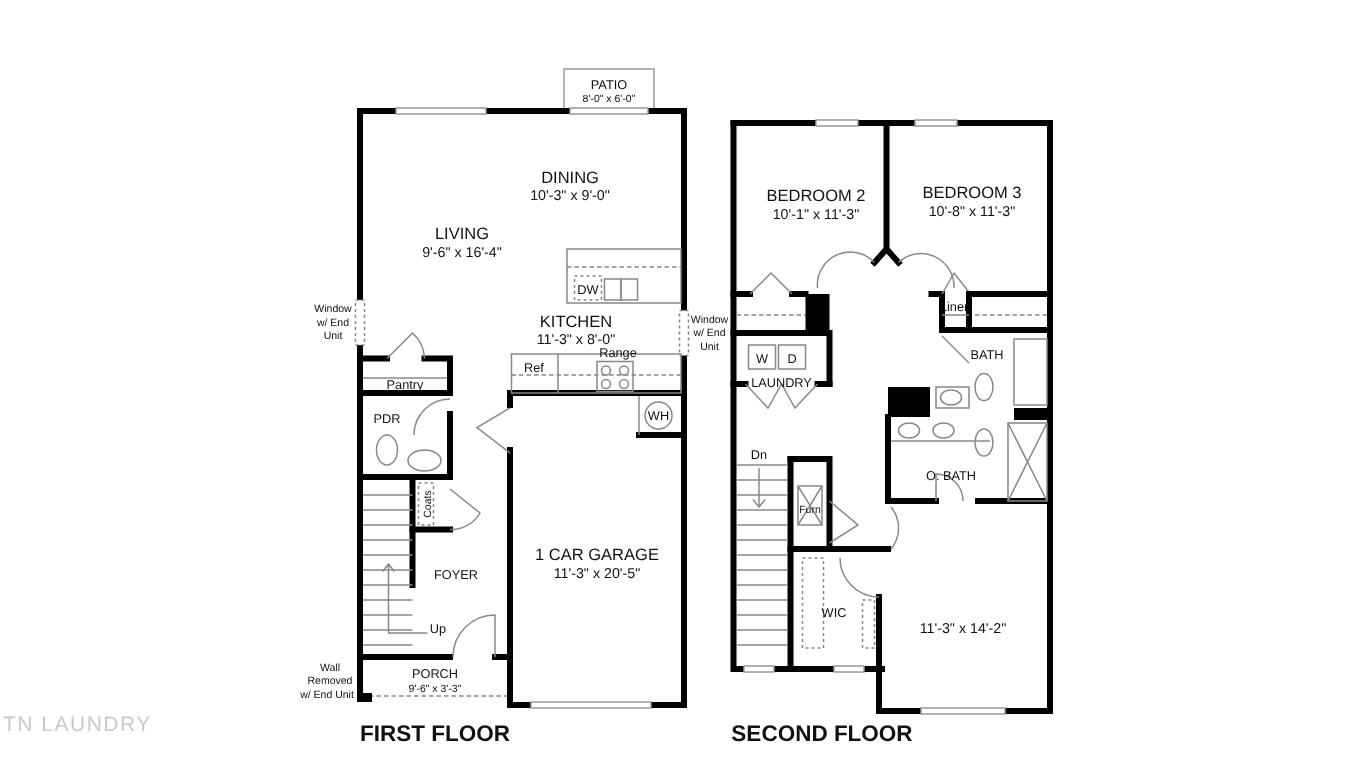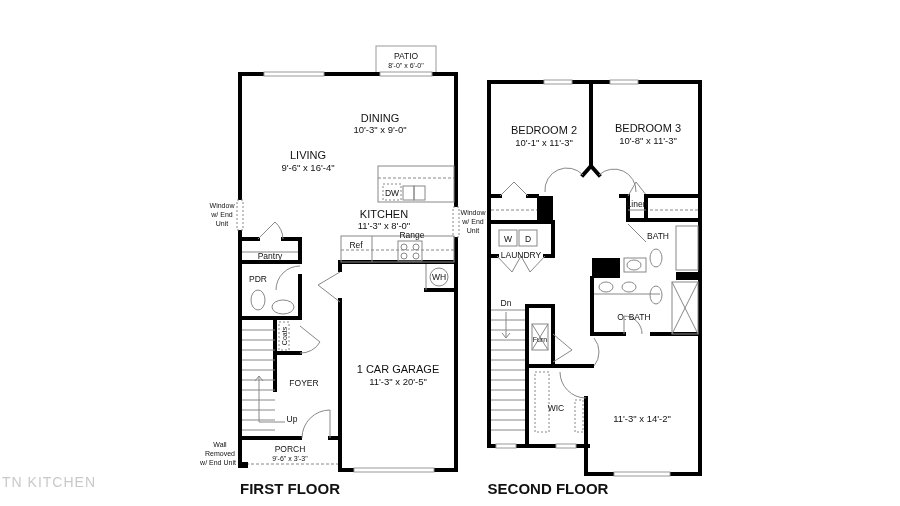--- a/index.html
+++ b/index.html
@@ -13,21 +13,21 @@
   .floor { font-size:15px; font-weight:bold; }
   .wall { stroke:#000; stroke-width:4; fill:none; stroke-linecap:square; }
   .thin { stroke:#888; stroke-width:1; fill:none; }
   .dash { stroke:#888; stroke-width:1; fill:none; stroke-dasharray:3,2; }
   .win { fill:#fff; stroke:#999; stroke-width:1; }
   .watermark { position:absolute; left:2px; top:474px; font-size:14px; letter-spacing:1px; color:#c9c9c9; font-family:"Liberation Sans", sans-serif; }
 </style>
 </head>
 <body>
 
-<div class="watermark">TN KITCHEN</div>
+<div class="watermark">TN LAUNDRY</div>
 
 <svg width="900" height="506" viewBox="0 0 900 506">
 
   <g>
 
     <rect x="376" y="46" width="60" height="28" fill="#fff" stroke="#999" stroke-width="1"></rect>
     <text class="lbl small" x="406" y="59">PATIO</text>
     <text class="lbl tiny" x="406" y="68">8'-0" x 6'-0"</text>
 
     <polyline class="wall" points="240,74 240,466"></polyline>

